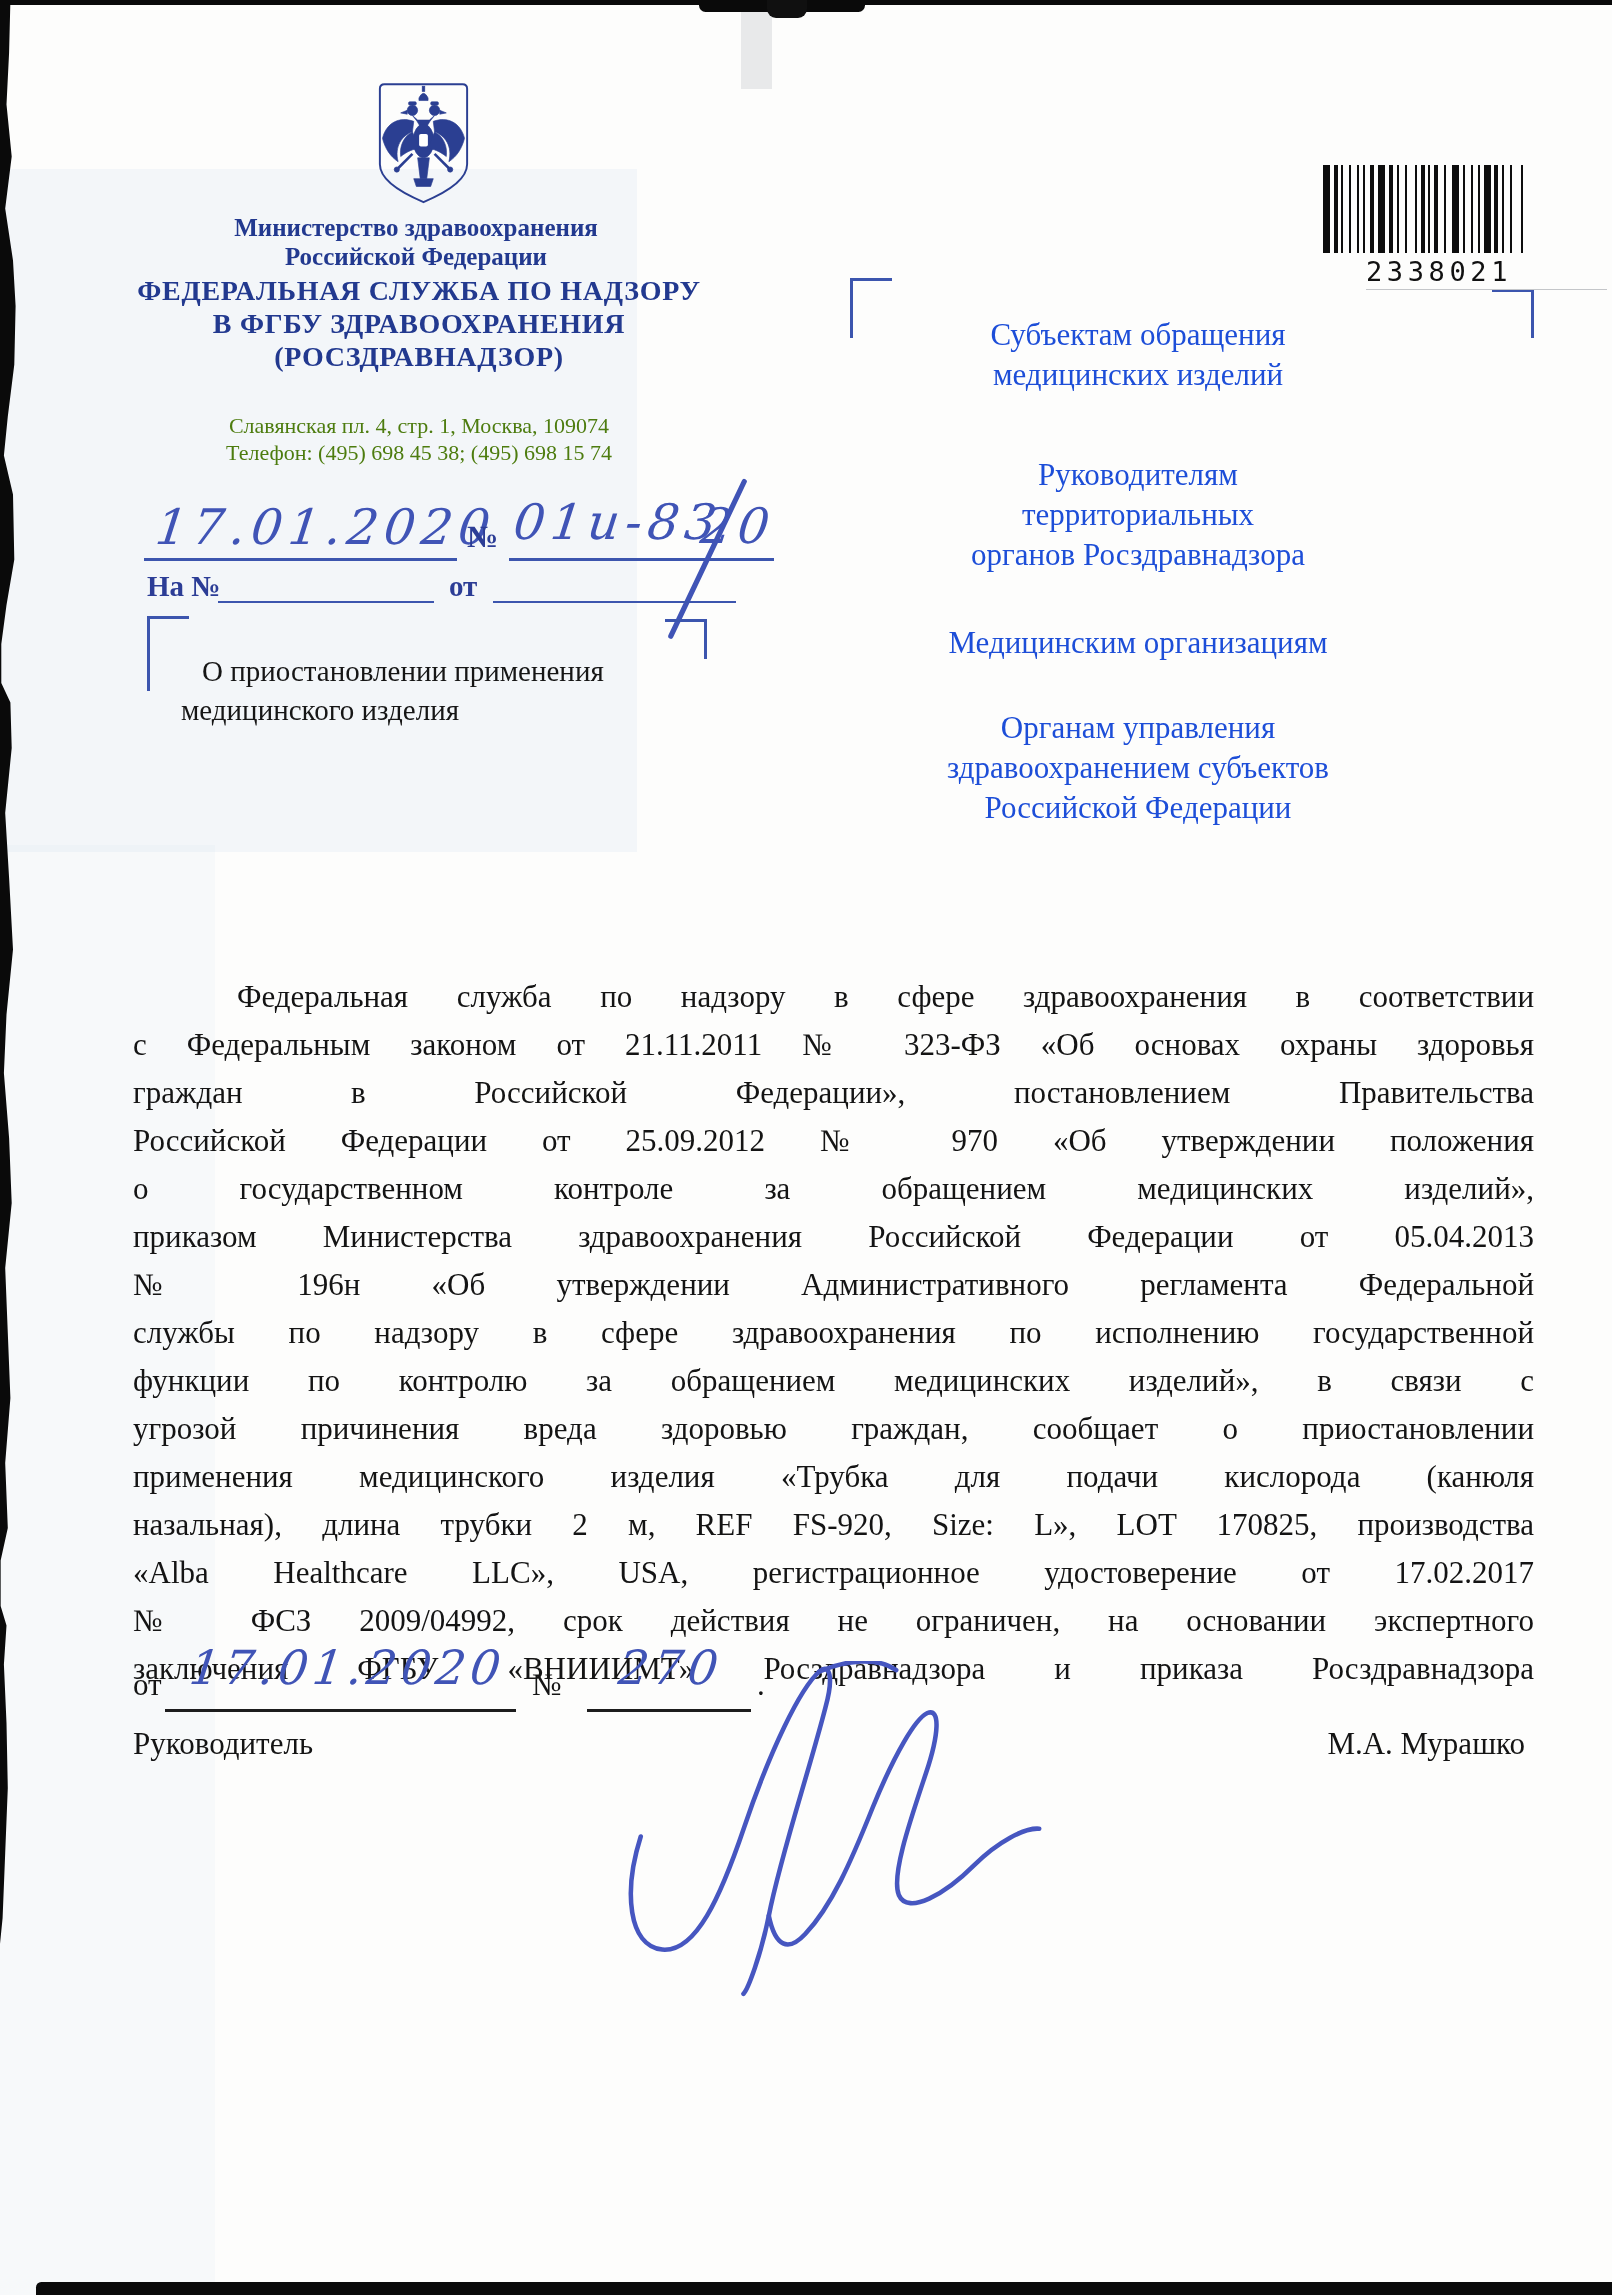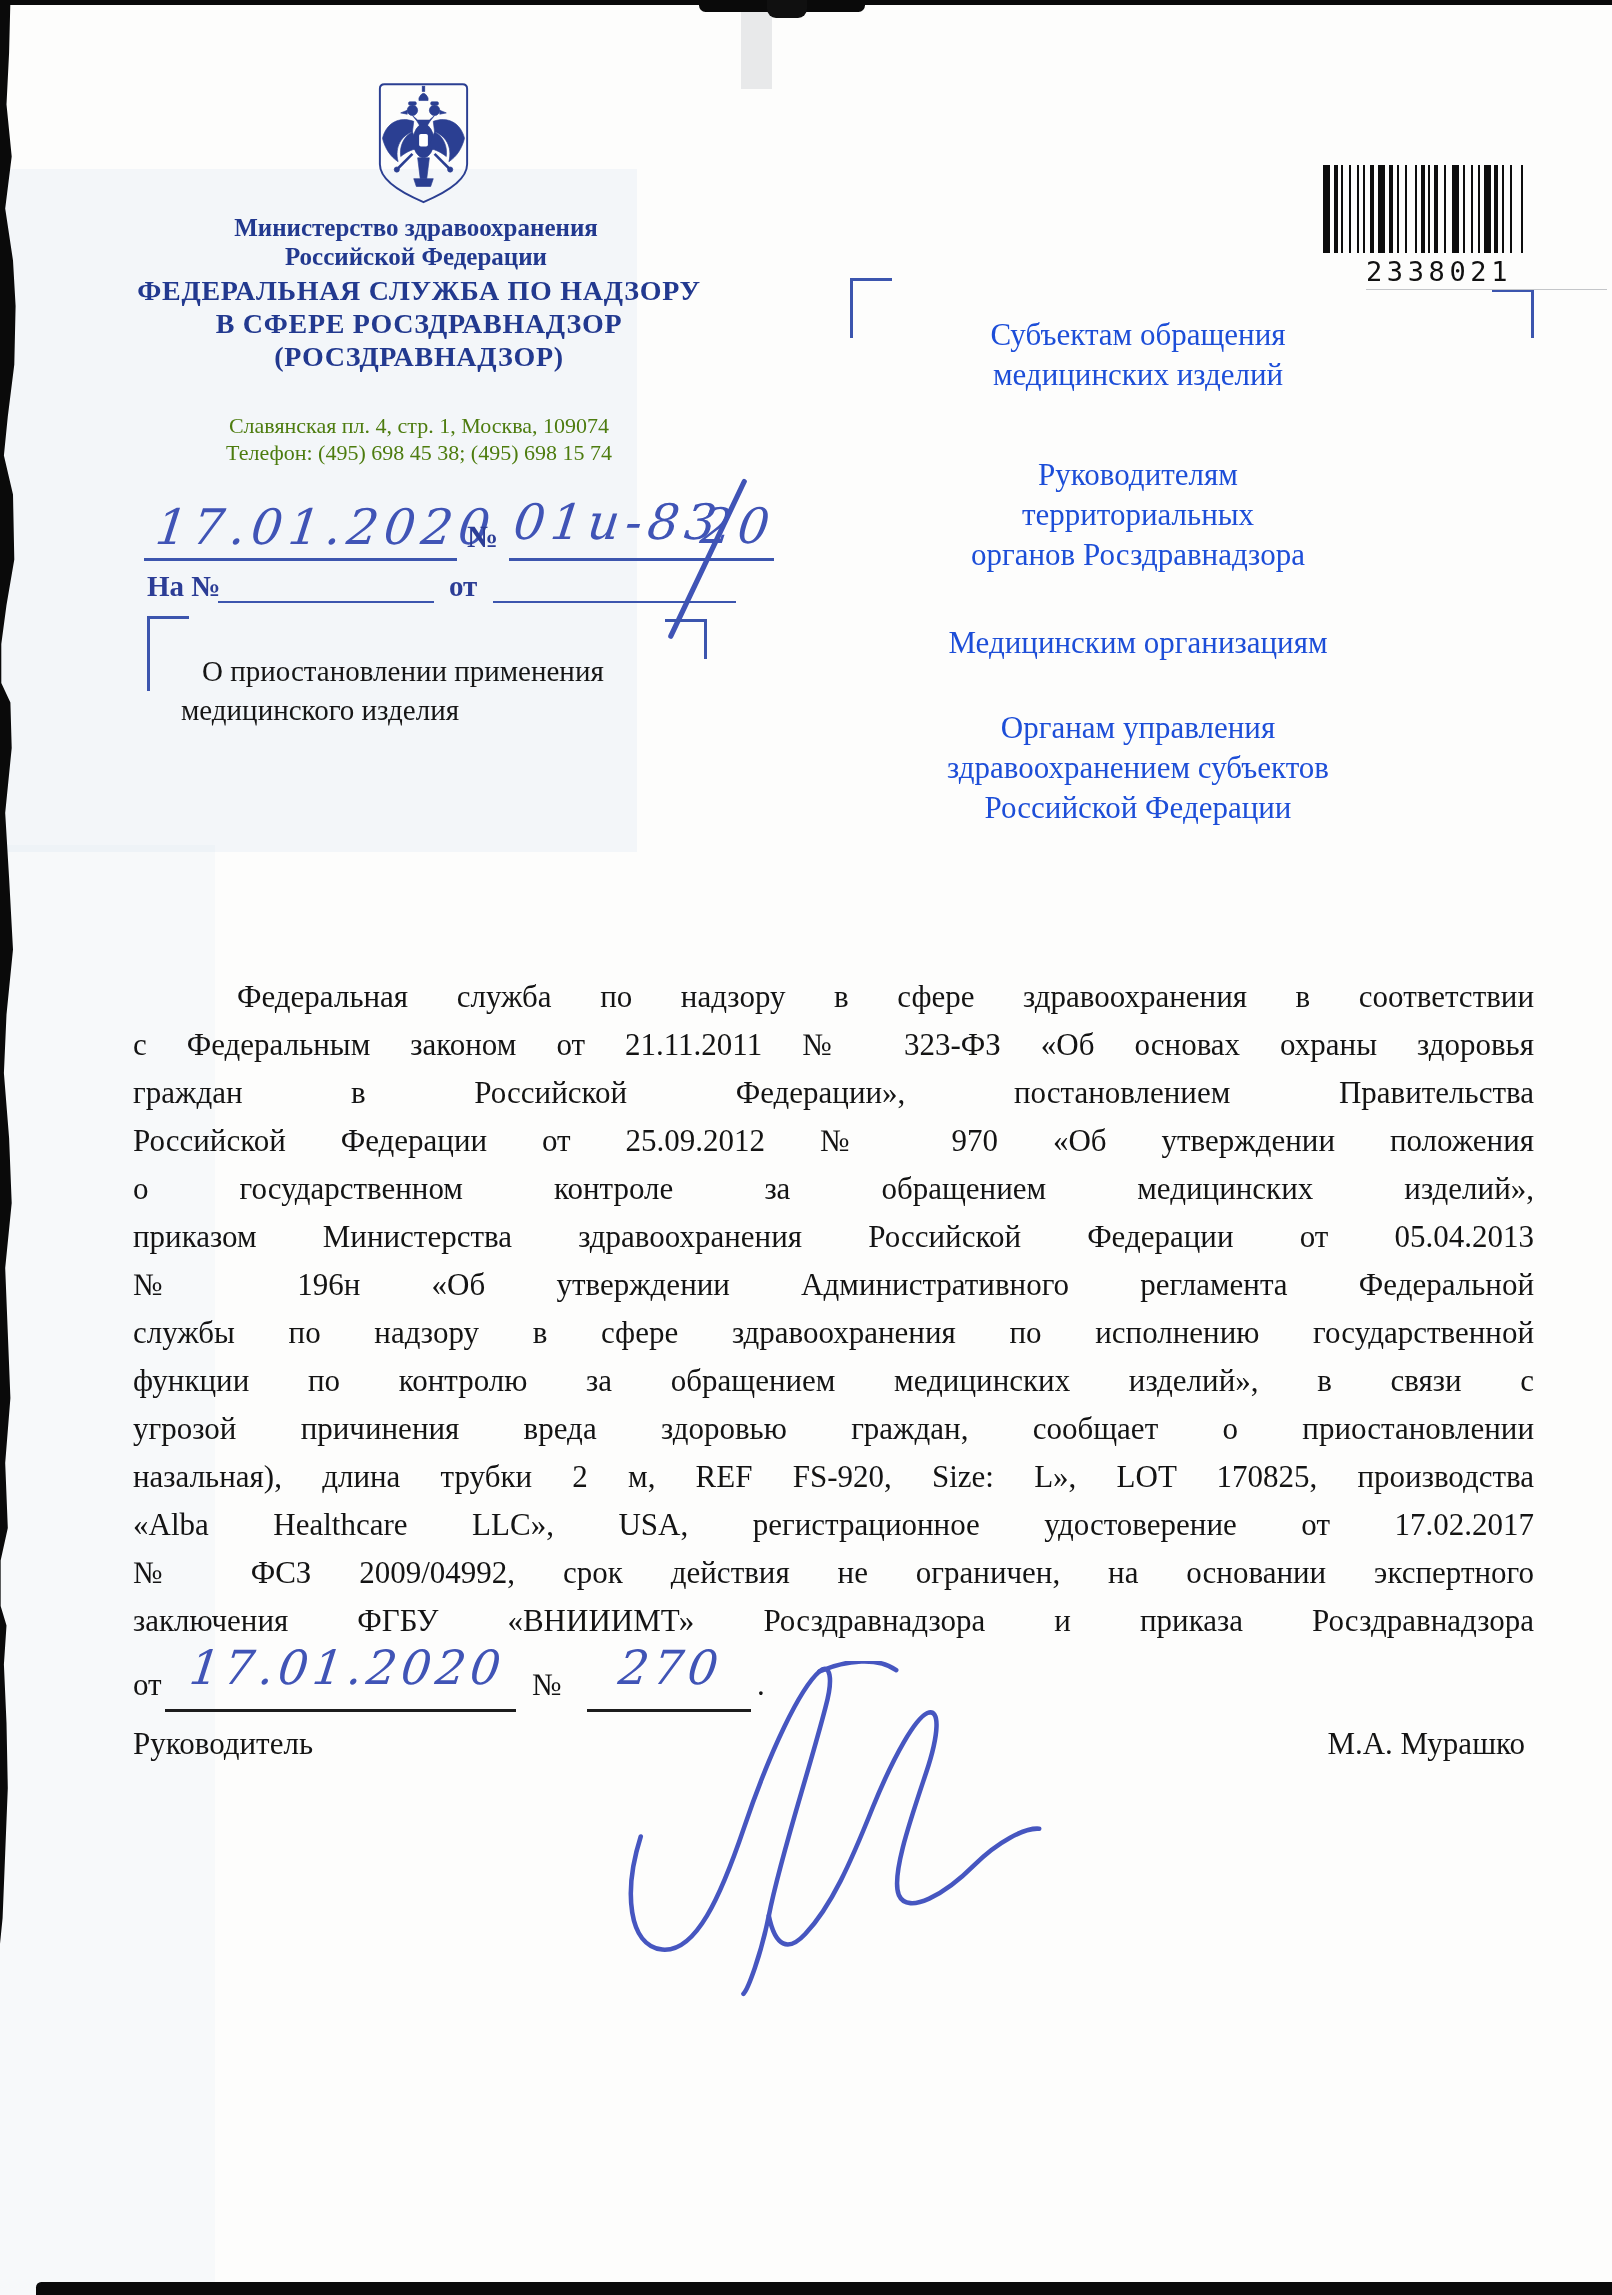--- a/index.html
+++ b/index.html
@@ -101,21 +101,21 @@
   <rect x="71" y="80" width="16" height="22" rx="4" fill="#ffffff" stroke="#2b3f92" stroke-width="2.5"></rect>
 </svg>
 
 <div class="abs ministry lh-blue" style="left:195px;top:213px;width:442px;">
   <div>Министерство здравоохранения</div>
   <div>Российской Федерации</div>
 </div>
 
 <div class="abs service lh-blue" style="left:133px;top:274px;width:572px;">
   <div>ФЕДЕРАЛЬНАЯ СЛУЖБА ПО НАДЗОРУ</div>
-  <div>В СФЕРЕ РОСЗДРАВНАДЗОР</div>
+  <div>В ФГБУ ЗДРАВООХРАНЕНИЯ</div>
   <div>(РОСЗДРАВНАДЗОР)</div>
 </div>
 
 <div class="abs addr" style="left:133px;top:412px;width:572px;">
   <div>Славянская пл. 4, стр. 1, Москва, 109074</div>
   <div>Телефон: (495) 698 45 38; (495) 698 15 74</div>
 </div>
 
 <div class="abs hw hw-big" style="left:156px;top:499px;">17.01.2020</div>
 <div class="abs blue-line" style="left:144px;top:558px;width:313px;height:2.6px;"></div>
@@ -201,20 +201,21 @@
   <div class="bodyline first">Федеральная служба по надзору в сфере здравоохранения в соответствии</div>
   <div class="bodyline">с Федеральным законом от 21.11.2011 № 323-ФЗ «Об основах охраны здоровья</div>
   <div class="bodyline">граждан в Российской Федерации», постановлением Правительства</div>
   <div class="bodyline">Российской Федерации от 25.09.2012 № 970 «Об утверждении положения</div>
   <div class="bodyline">о государственном контроле за обращением медицинских изделий»,</div>
   <div class="bodyline">приказом Министерства здравоохранения Российской Федерации от 05.04.2013</div>
   <div class="bodyline">№ 196н «Об утверждении Административного регламента Федеральной</div>
   <div class="bodyline">службы по надзору в сфере здравоохранения по исполнению государственной</div>
   <div class="bodyline">функции по контролю за обращением медицинских изделий», в связи с</div>
   <div class="bodyline">угрозой причинения вреда здоровью граждан, сообщает о приостановлении</div>
+  <div class="bodyline">применения медицинского изделия «Трубка для подачи кислорода (канюля</div>
   <div class="bodyline">назальная), длина трубки 2 м, REF FS-920, Size: L», LOT 170825, производства</div>
   <div class="bodyline">«Alba Healthcare LLC», USA, регистрационное удостоверение от 17.02.2017</div>
   <div class="bodyline">№ ФСЗ 2009/04992, срок действия не ограничен, на основании экспертного</div>
   <div class="bodyline">заключения ФГБУ «ВНИИИМТ» Росздравнадзора и приказа Росздравнадзора</div>
 </div>
 
 <div class="abs closing-text" style="left:133px;top:1667px;">от</div>
 <div class="abs hw hw-mid" style="left:190px;top:1640px;">17.01.2020</div>
 <div class="abs black-line" style="left:165px;top:1709px;width:351px;height:2.6px;"></div>
 <div class="abs closing-text" style="left:532px;top:1667px;">№</div>

